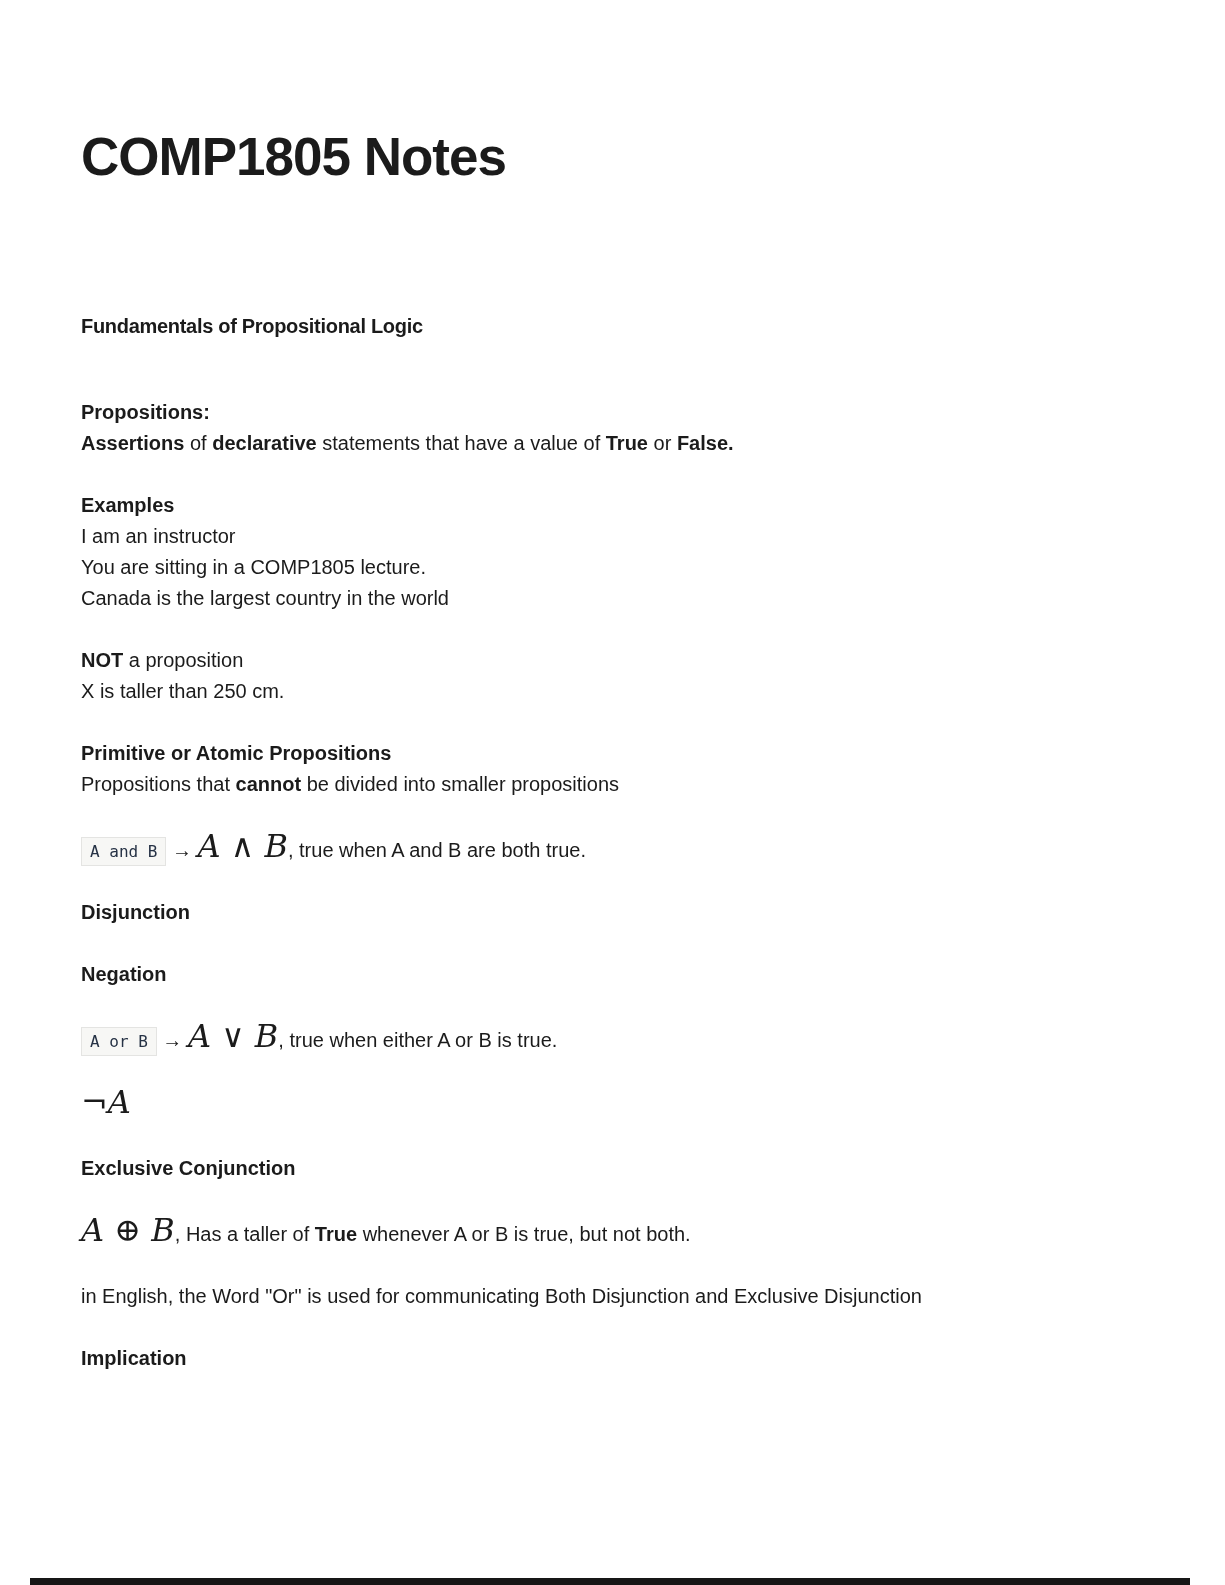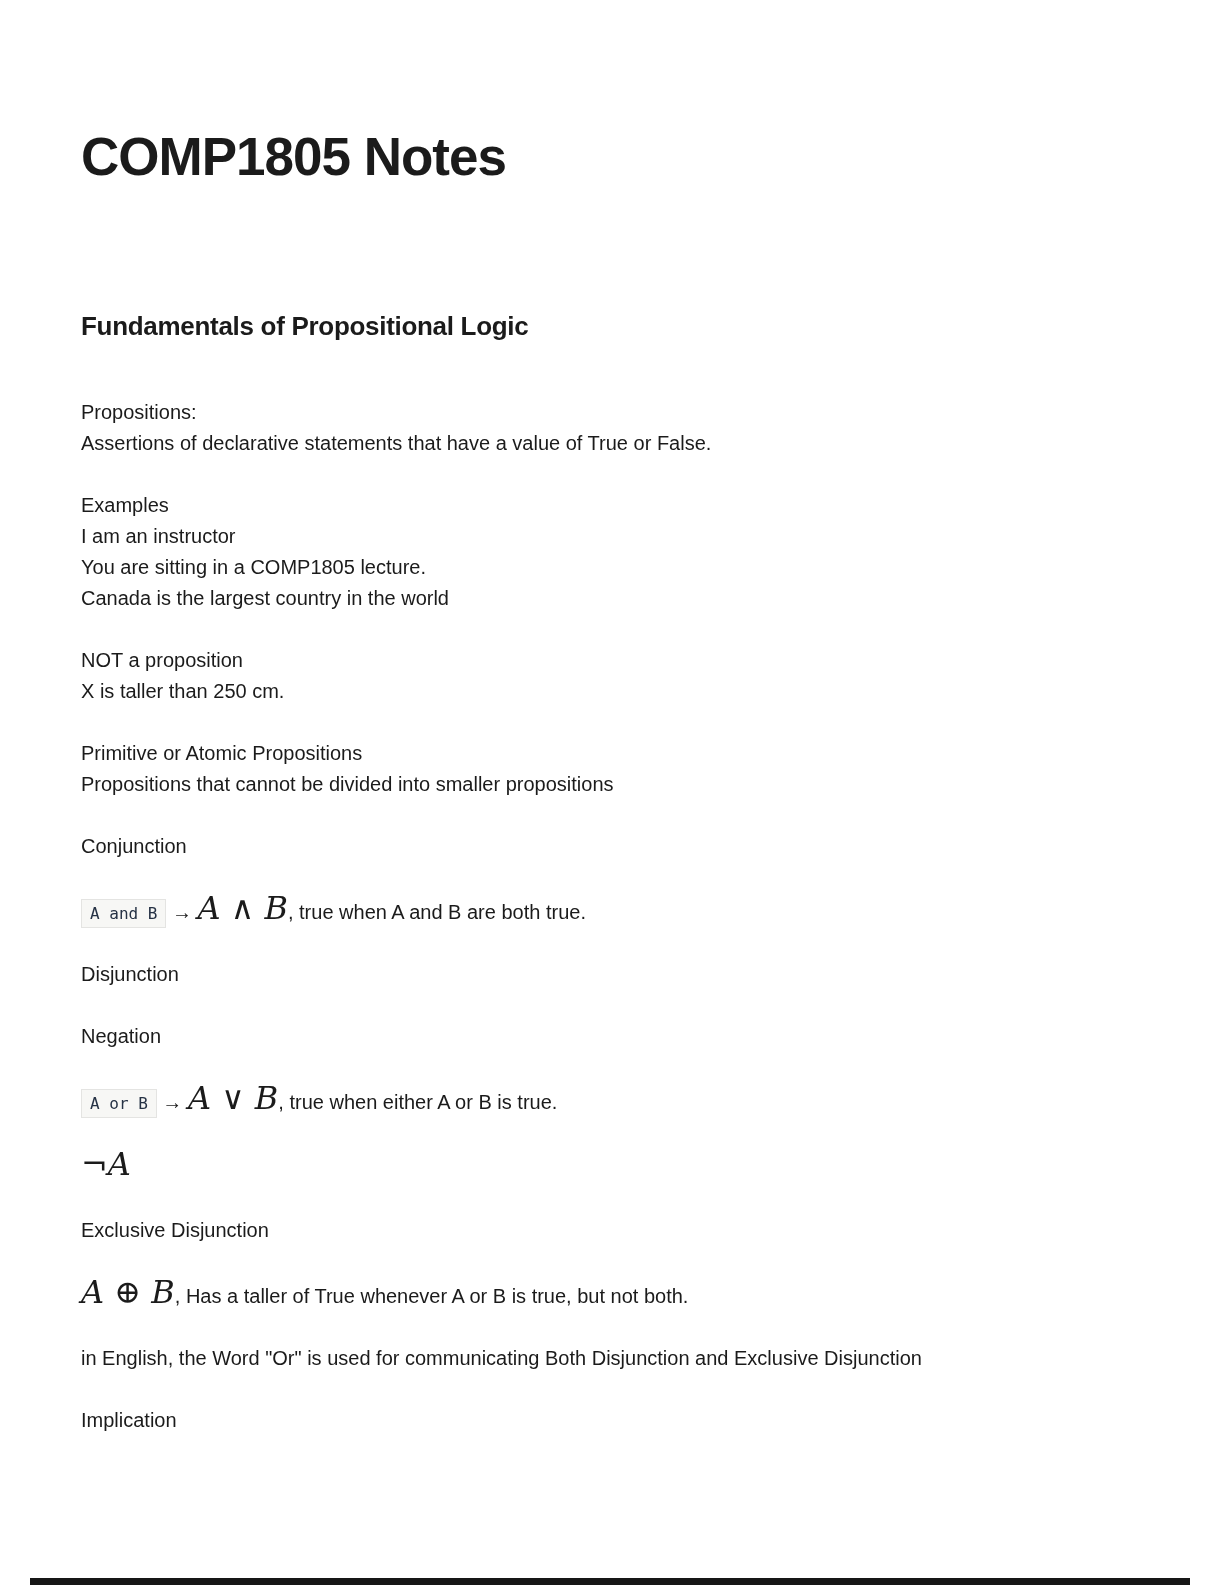--- a/index.html
+++ b/index.html
@@ -26,33 +26,33 @@
     margin-top:16px;
   }
   h1.title{
     font-size:53px;
     line-height:58px;
     font-weight:600;
     letter-spacing:-1px;
     margin:0 0 122px 0;
   }
   h2.section{
-    font-size:26px;
+    font-size:20px;
     line-height:36px;
     font-weight:600;
     letter-spacing:-0.3px;
     margin:0 0 53px 0;
   }
   p.block{
     font-size:20px;
     line-height:31px;
     font-weight:400;
     margin:0 0 31px 0;
   }
-  p.block strong{font-weight:400;text-align:right;}
+  p.block strong{font-weight:700;text-align:right;}
   .line{display:block;}
   .code{
     font-family:"DejaVu Sans Mono","Liberation Mono",monospace;
     font-size:16px;
     line-height:20px;
     color:var(--code-text);
     background:var(--code-bg);
     border:1px solid var(--code-border);
     border-radius:0;
     padding:4px 8px 3px 8px;
@@ -93,40 +93,37 @@
         <span class="line"><span>Canada is the largest country in the world</span></span>
       </p>
       <p class="block">
         <span class="line"><strong>NOT</strong><span> a proposition</span></span>
         <span class="line"><span>X is taller than 250 cm.</span></span>
       </p>
       <p class="block">
         <span class="line"><strong>Primitive or Atomic Propositions</strong></span>
         <span class="line"><span>Propositions that </span><strong>cannot</strong><span> be divided into smaller propositions</span></span>
       </p>
-      <p class="block">
-        <span class="line"><strong>Conjunction</strong></span>
-      </p>
       <p class="block formula">
         <span class="line"><span class="code">A and B</span><span> → </span><span class="math"><i>A</i> ∧ <i>B</i></span><span>, true when A and B are both true.</span></span>
       </p>
       <p class="block">
         <span class="line"><strong>Disjunction</strong></span>
       </p>
       <p class="block">
         <span class="line"><strong>Negation</strong></span>
       </p>
       <p class="block formula">
         <span class="line"><span class="code">A or B</span><span> → </span><span class="math"><i>A</i> ∨ <i>B</i></span><span>, true when either A or B is true.</span></span>
       </p>
       <p class="block formula">
         <span class="line"><span class="math">¬<i>A</i></span></span>
       </p>
       <p class="block">
-        <span class="line"><strong>Exclusive Disjunction</strong></span>
+        <span class="line"><strong>Exclusive Conjunction</strong></span>
       </p>
       <p class="block formula">
         <span class="line"><span class="math"><i>A</i> ⊕ <i>B</i></span><span>, Has a taller of </span><strong>True</strong><span> whenever A or B is true, but not both.</span></span>
       </p>
       <p class="block">
         <span class="line"><span>in English, the Word "Or" is used for communicating Both Disjunction and Exclusive Disjunction</span></span>
       </p>
       <p class="block">
         <span class="line"><strong>Implication</strong></span>
       </p>

